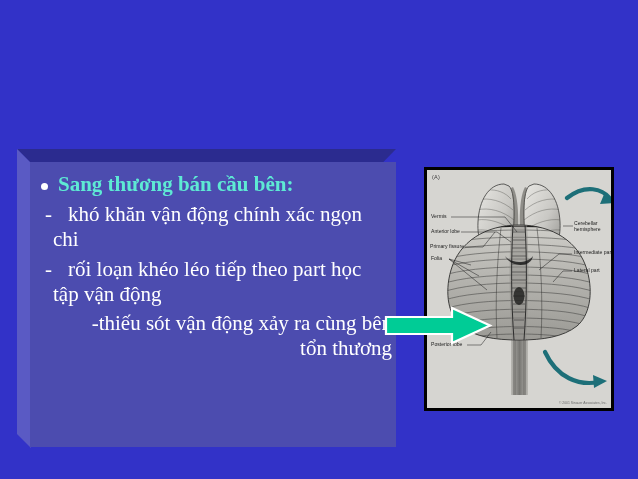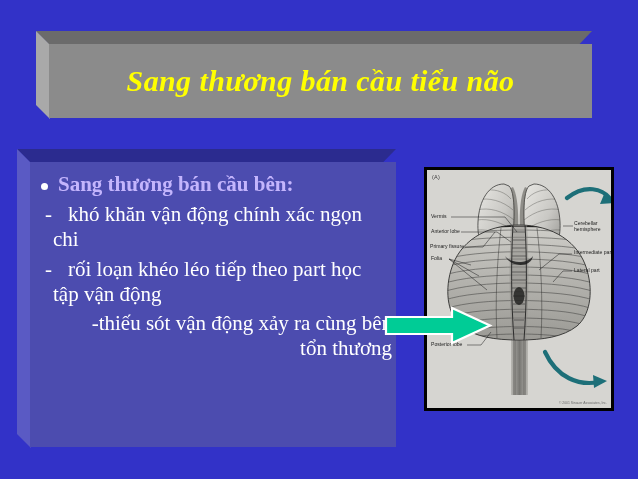--- a/index.html
+++ b/index.html
@@ -110,21 +110,21 @@
     padding: 0 6px 0 11px;
   }
   .level1 .dot {
     flex: 0 0 auto;
     width: 7px; height: 7px;
     border-radius: 50%;
     background: #ffffff;
     margin: 12px 10px 0 0;
   }
   .level1 .l1-text {
-    color: #c4b5fd;
+    color: #5eead4;
     font-weight: bold;
     font-size: 21px;
     line-height: 1.25;
     text-align: right;
   }
   .level2 {
     position: relative;
     color: #ffffff;
     font-size: 21px;
     line-height: 1.18;
@@ -197,27 +197,20 @@
     left: 0; top: 0;
     width: 100%; height: 100%;
     overflow: visible;
   }
 </style>
 </head>
 <body>
 
 <div id="slide">
 
-  <div id="title-block">
-    <div id="title-bevel-top"></div>
-    <div id="title-bevel-left"></div>
-    <div id="title-face">
-      <div id="title-text">Sang thương bán cầu tiểu não</div>
-    </div>
-  </div>
 
   <div id="body-block">
     <div id="body-bevel-top"></div>
     <div id="body-bevel-left"></div>
     <div id="body-face">
 
       <div id="bullet-list">
 
         <div class="level1">
           <span class="dot"></span>

